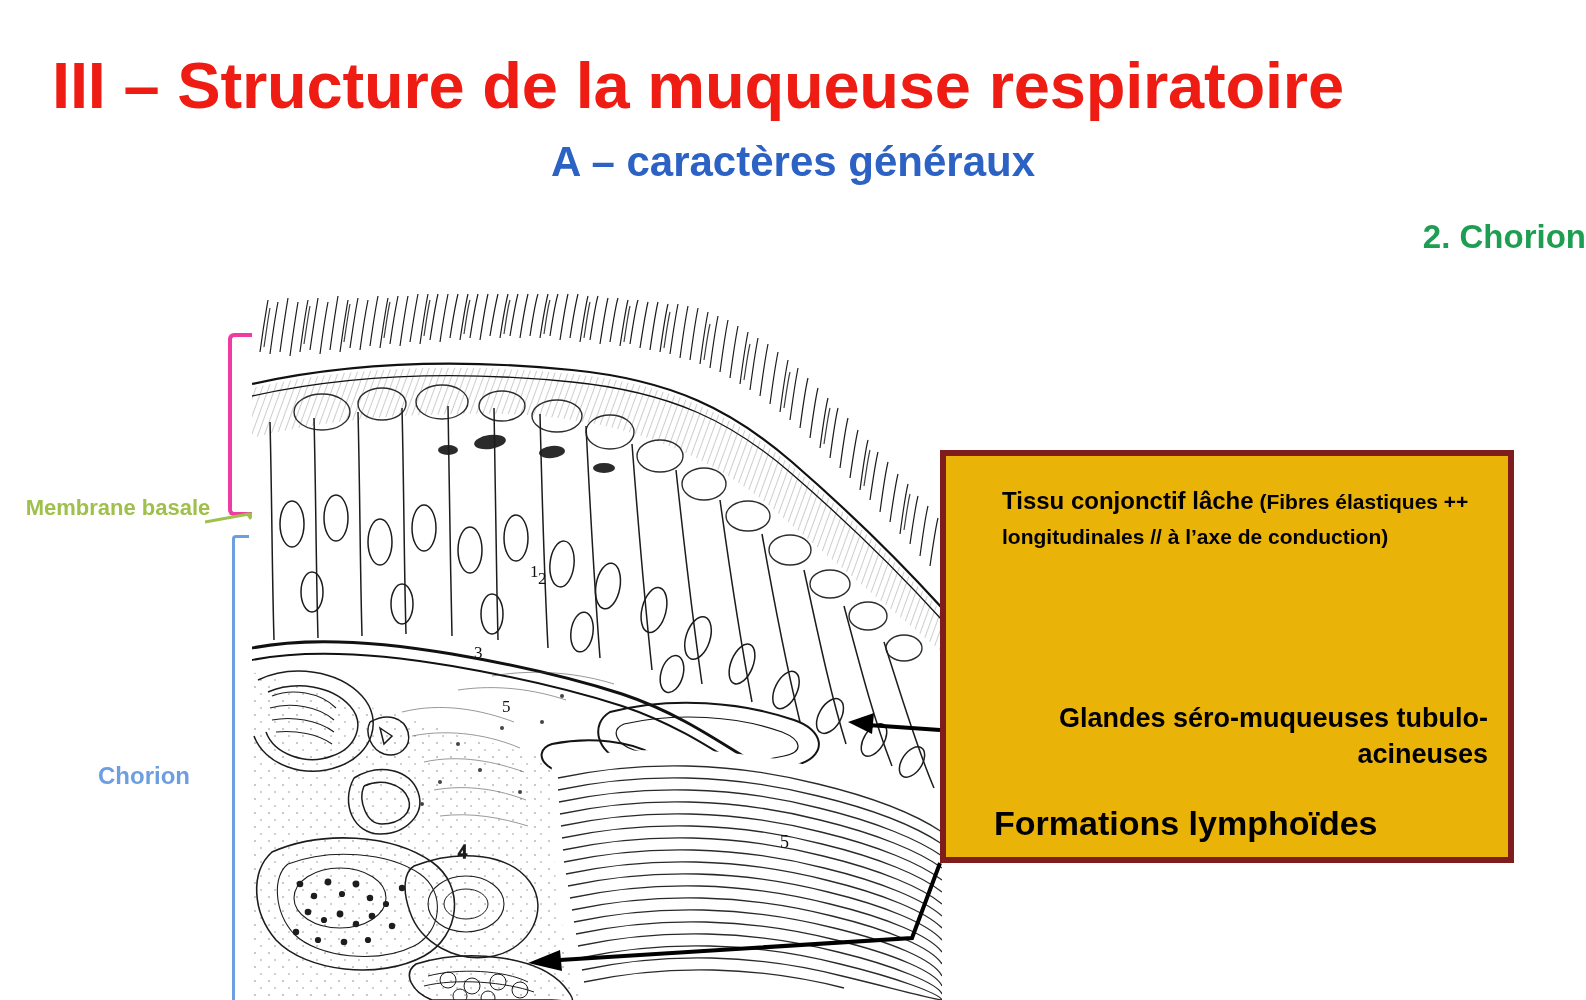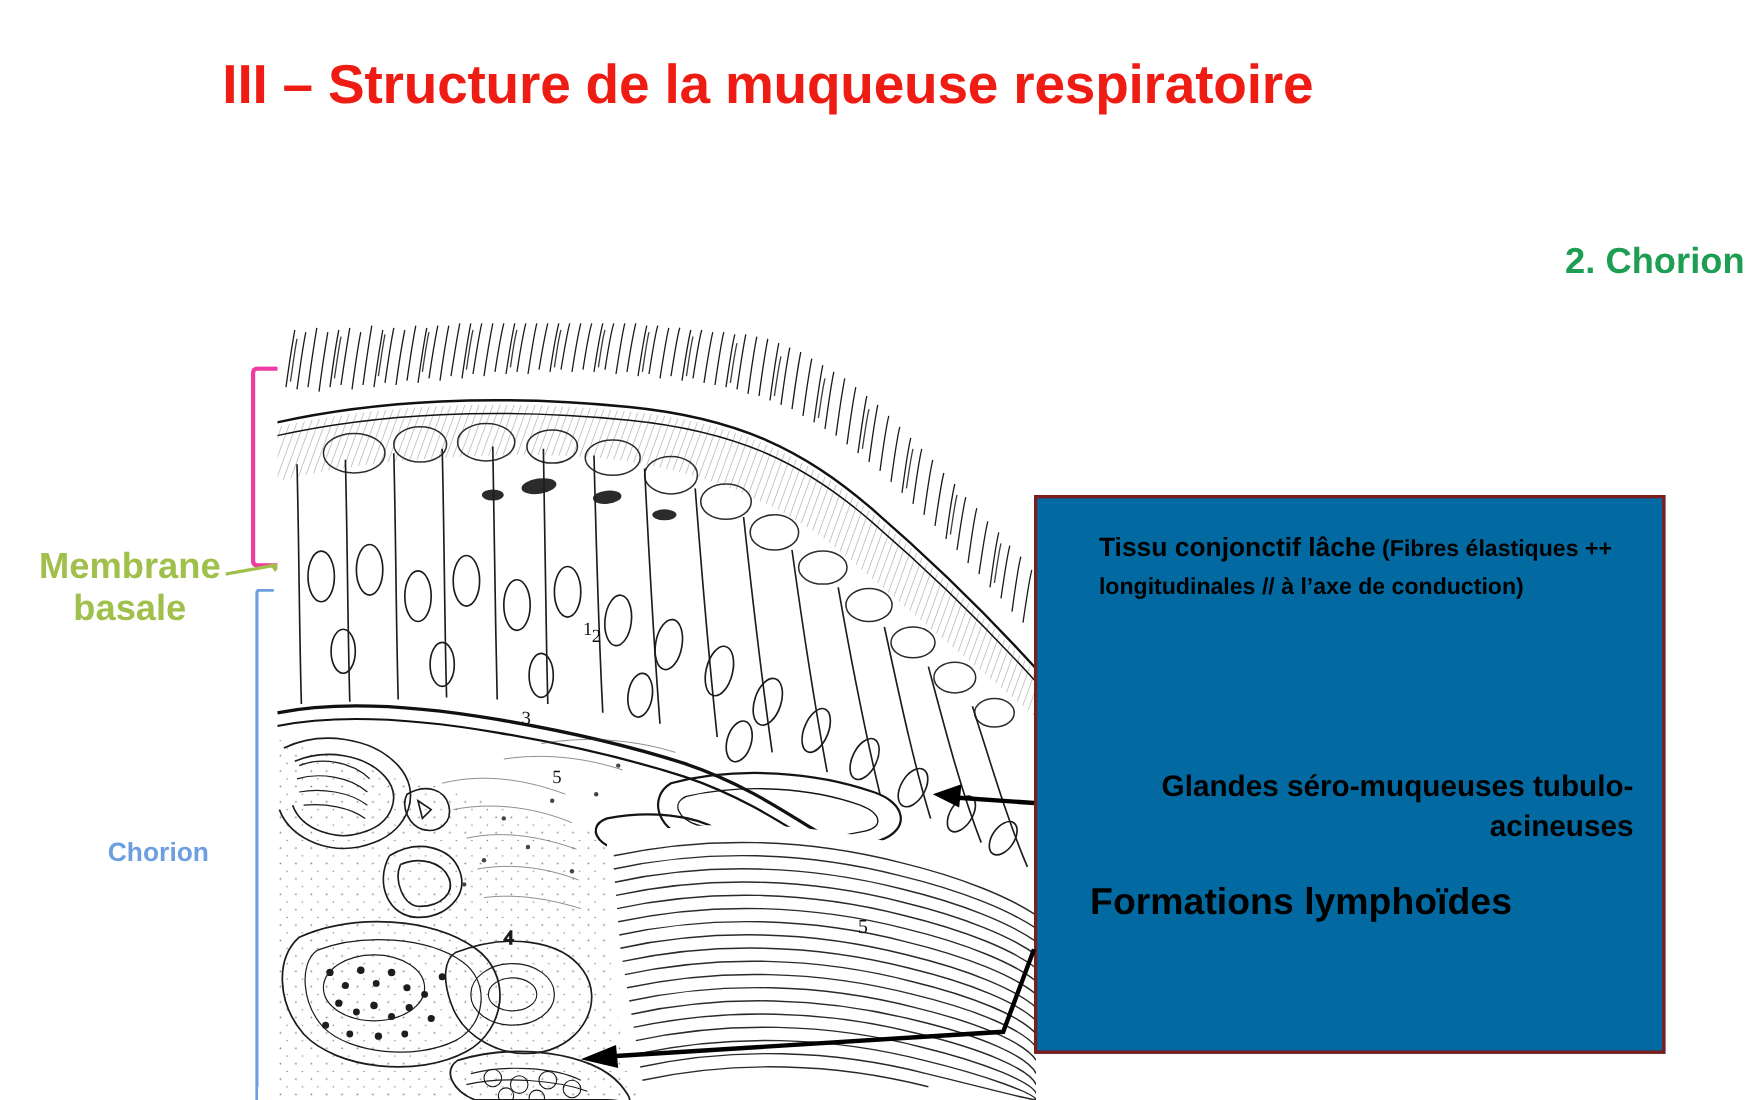--- a/index.html
+++ b/index.html
@@ -21,21 +21,21 @@
     border-radius: 10px;
   }
 
   
   .title-main {
     position: absolute;
     top: 48px;
     left: 0;
     width: 1396px;
     text-align: center;
-    font-size: 50px;
+    font-size: 65px;
     font-weight: bold;
     color: #ee1c12;
     letter-spacing: -0.2px;
   }
   .title-sub {
     position: absolute;
     top: 138px;
     left: 0;
     width: 1586px;
     text-align: center;
@@ -65,21 +65,21 @@
     left: 18px;
     top: 382px;
     width: 212px;
     font-size: 27px;
     color: #ef3ba2;
   }
   .lbl-membrane {
     left: 10px;
     top: 495px;
     width: 216px;
-    font-size: 33px;
+    font-size: 22px;
     color: #9fc04a;
   }
   .lbl-chorion {
     left: 60px;
     top: 762px;
     width: 168px;
     font-size: 24px;
     color: #6d9ee0;
   }
 
@@ -123,23 +123,23 @@
     overflow: hidden;
   }
   .figure svg { display: block; }
 
   
   .textbox {
     position: absolute;
     left: 940px;
     top: 450px;
     width: 574px;
-    height: 508px;
-    border: 3px solid #7f1d1d;
-    background: #0369a1;
+    height: 413px;
+    border: 6px solid #7f1d1d;
+    background: #eab308;
     box-sizing: border-box;
   }
   .tb-p1 {
     position: absolute;
     left: 56px;
     top: 28px;
     width: 492px;
     font-size: 24px;
     font-weight: bold;
     color: #000000;
@@ -178,20 +178,21 @@
     height: 1000px;
     pointer-events: none;
   }
 </style>
 </head>
 <body>
 
 <div class="slide">
 
   <div class="title-main">III – Structure de la muqueuse respiratoire</div>
+  <div class="title-sub">A – caractères généraux</div>
   <div class="title-sub2">2. Chorion</div>
 
   <div class="lbl lbl-membrane">Membrane basale</div>
   <div class="lbl lbl-chorion">Chorion</div>
 
   <div class="bracket-epi"></div>
   <div class="bracket-chorion"></div>
   <svg class="arrow-membrane" viewBox="0 0 52 14">
     <line x1="0" y1="10" x2="44" y2="2" stroke="#9fc04a" stroke-width="3"></line>
     <polygon points="52,0 40,1 45,8" fill="#9fc04a"></polygon>

